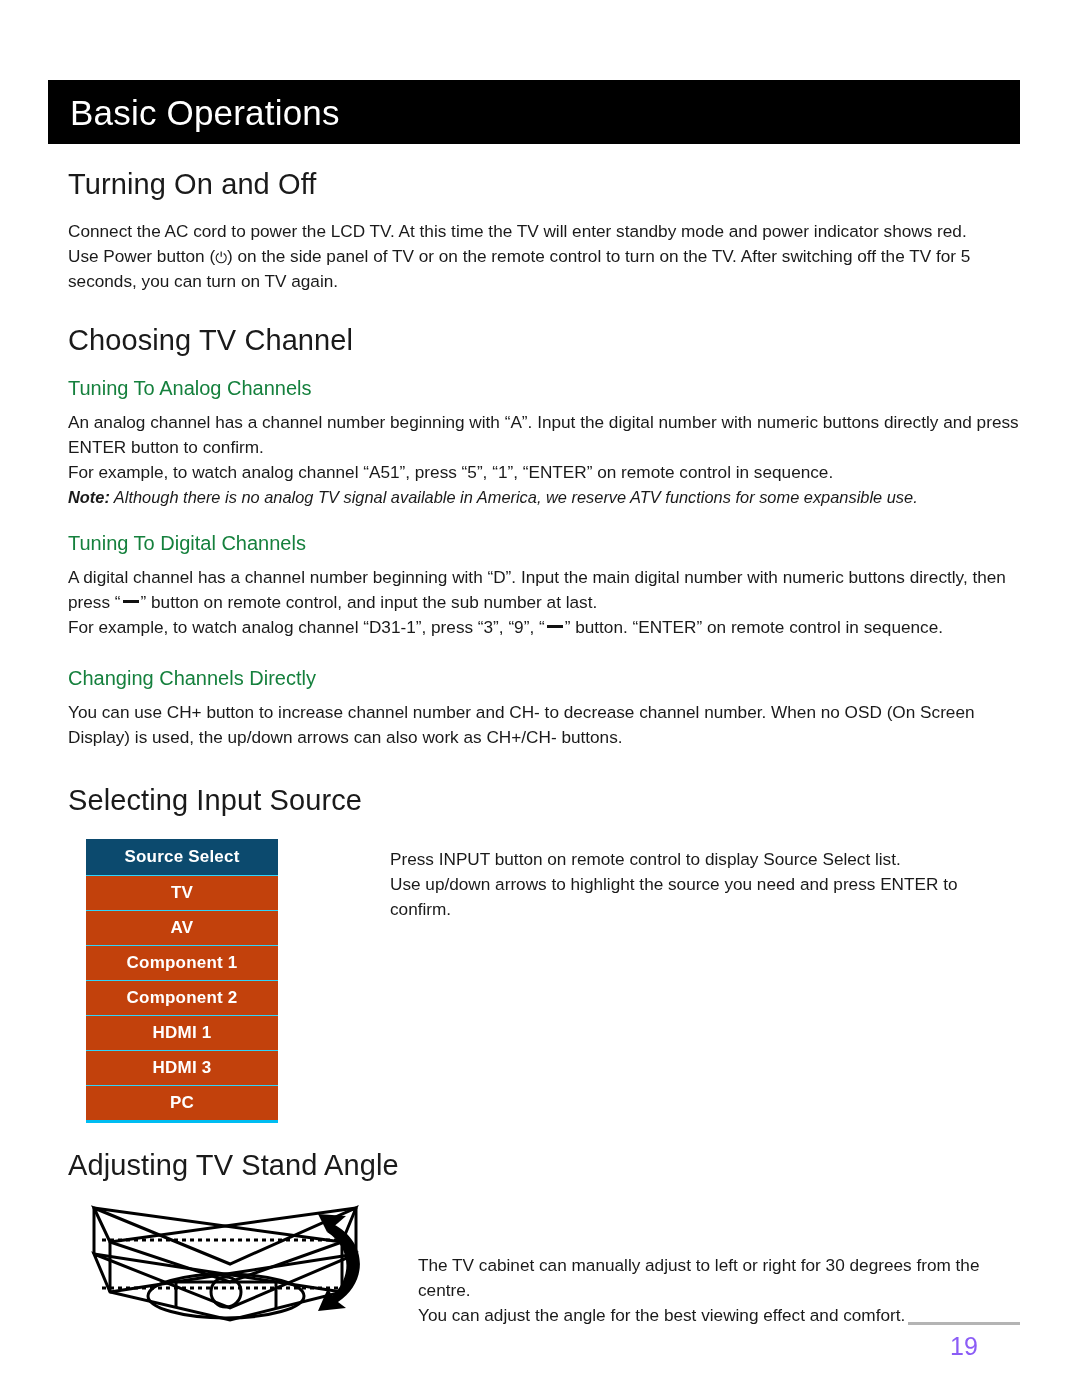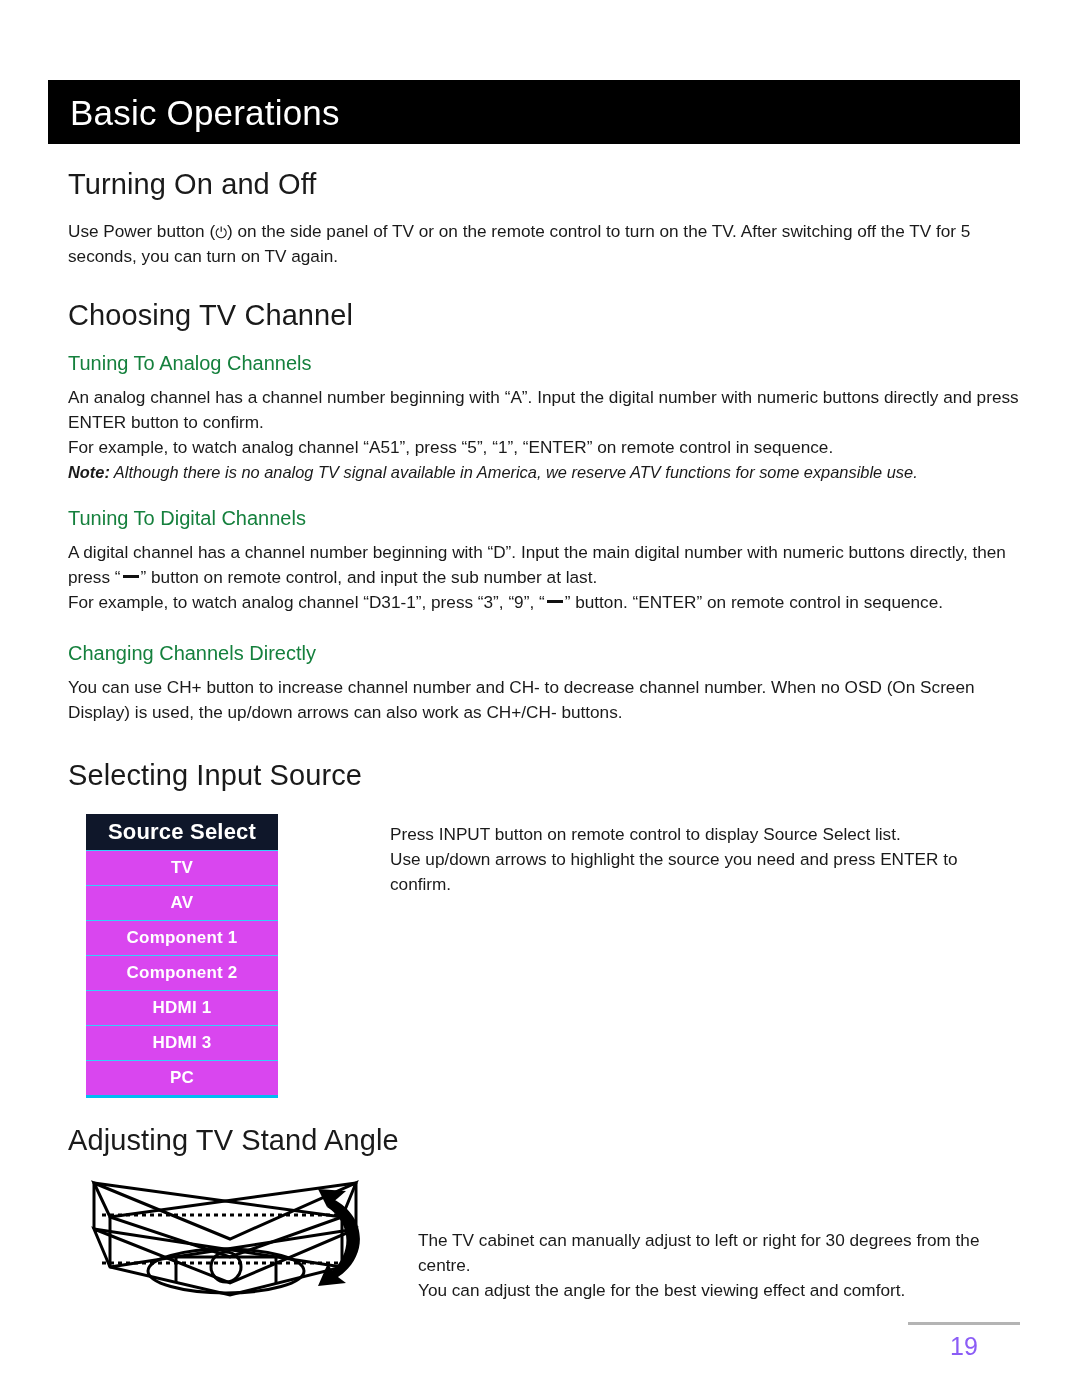--- a/index.html
+++ b/index.html
@@ -111,31 +111,31 @@
     align-items: flex-start;
   }
   .source-menu {
     width: 192px;
     flex: 0 0 192px;
     margin-left: 18px;
     background: #00bdf2;
     border-bottom: 3px solid #00bdf2;
   }
   .source-header {
-    background: #0f172a;
+    background: #0c4a6e;
     color: #ffffff;
-    font-size: 22px;
+    font-size: 17px;
     font-weight: bold;
     text-align: center;
     height: 36px;
     line-height: 36px;
     letter-spacing: .2px;
   }
   .source-item {
-    background: #d946ef;
+    background: #c2410c;
     color: #ffffff;
     font-size: 17px;
     font-weight: bold;
     text-align: center;
     height: 34px;
     line-height: 34px;
     border-top: 1px solid #2fd4fb;
     letter-spacing: .2px;
   }
   .source-text {
@@ -190,20 +190,21 @@
 <div class="page">
 
   <div class="banner">
     <div class="banner-title">Basic Operations</div>
   </div>
 
   <div class="content">
 
     <h2 class="sec">Turning On and Off</h2>
     <div class="gap-18"></div>
+    <p class="body">Connect the AC cord to power the LCD TV. At this time the TV will enter standby mode and power indicator shows red.</p>
     <p class="body"><span>Use Power button (</span><span class="pwr">⏻</span><span>) on the side panel of TV or on the remote control to turn on the TV. After switching off the TV for 5 seconds, you can turn on TV again.</span></p>
 
     <div class="gap-30"></div>
 
     <h2 class="sec">Choosing TV Channel</h2>
     <div class="gap-18"></div>
 
     <h3 class="sub">Tuning To Analog Channels</h3>
     <div class="gap-10"></div>
     <p class="body">An analog channel has a channel number beginning with “A”. Input the digital number with numeric buttons directly and press ENTER button to confirm.</p>

